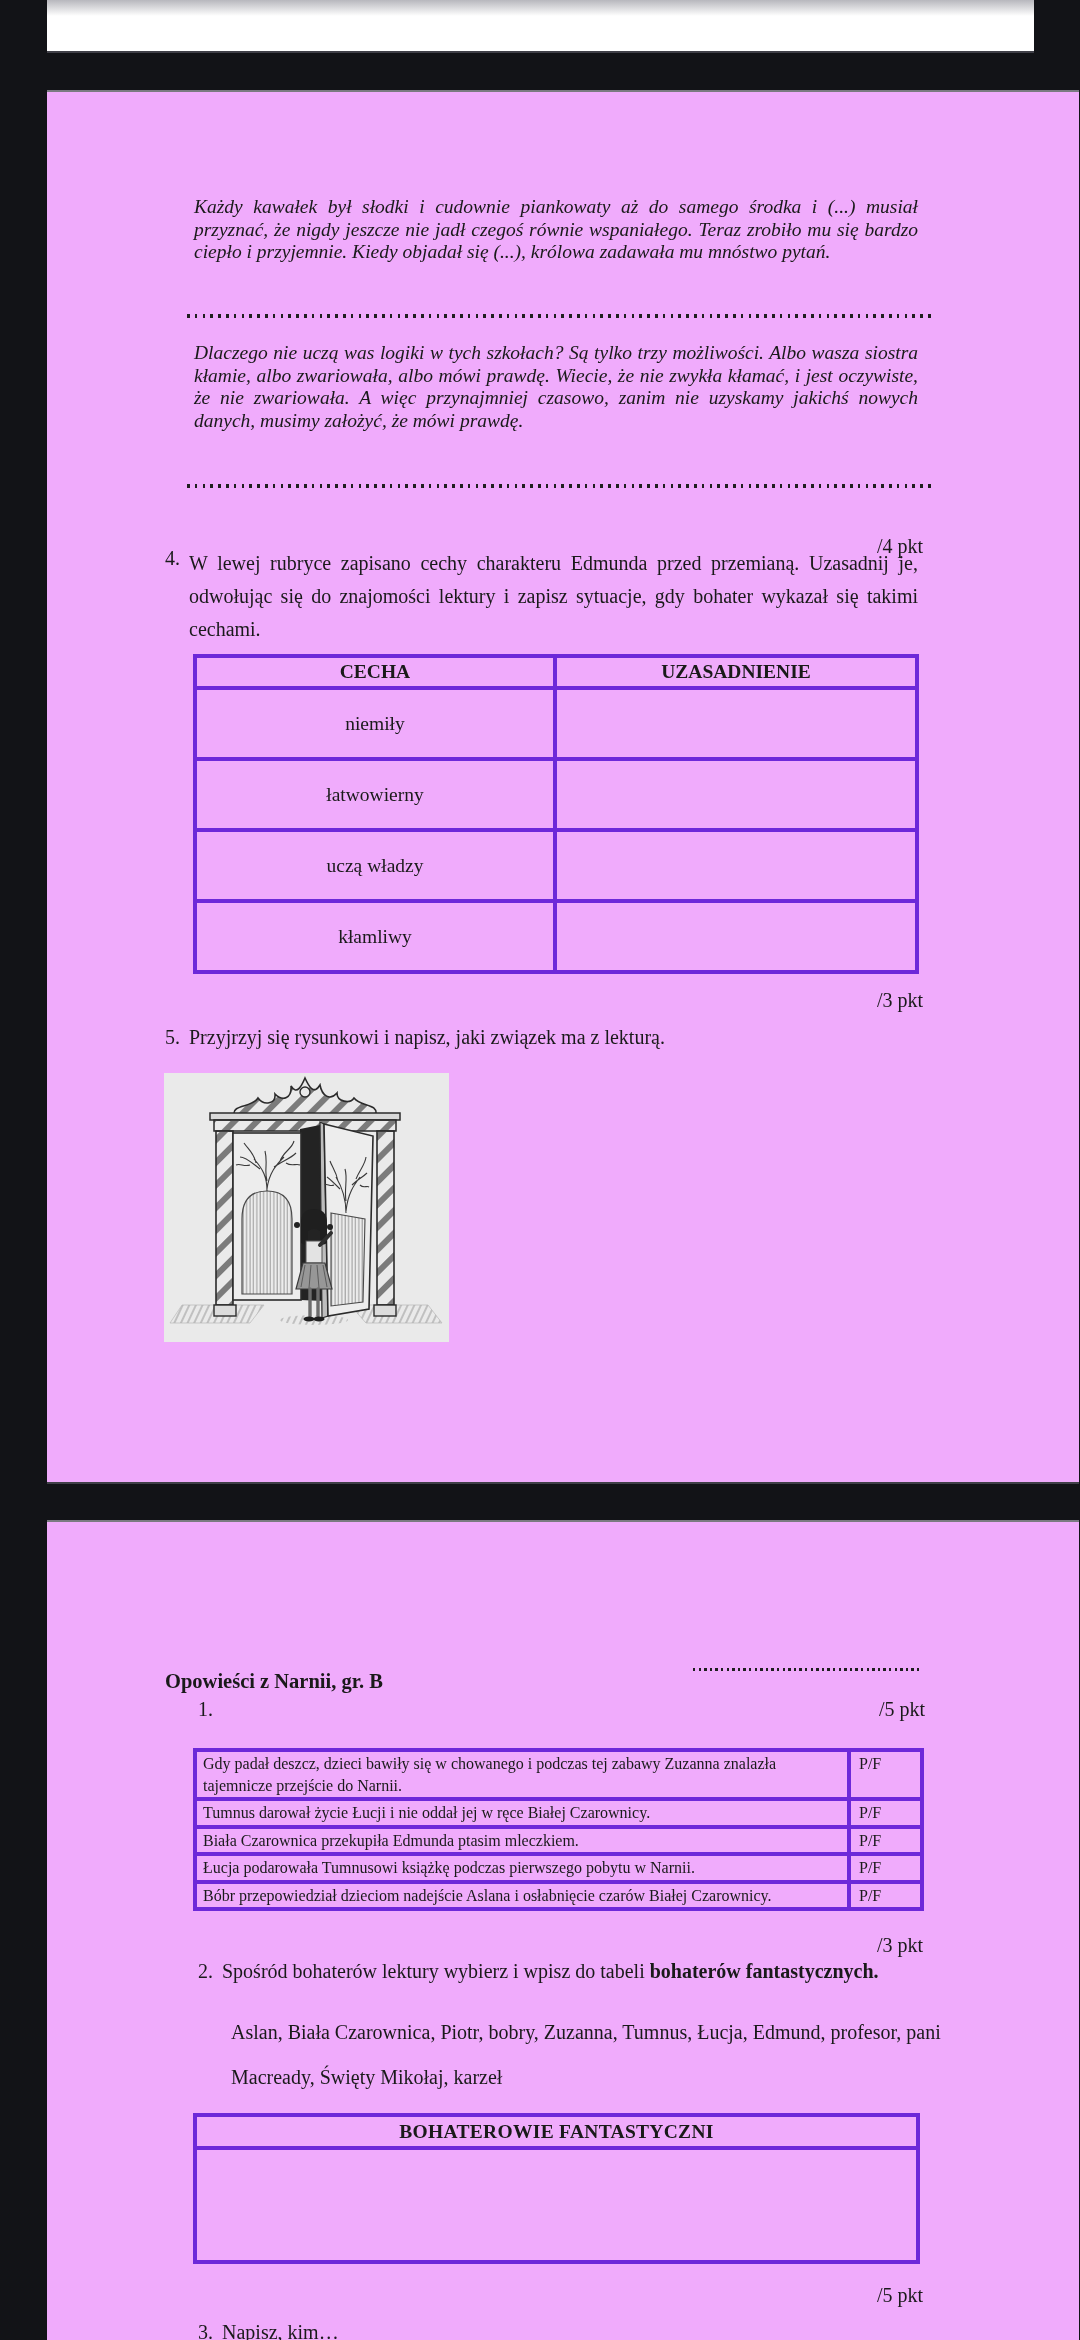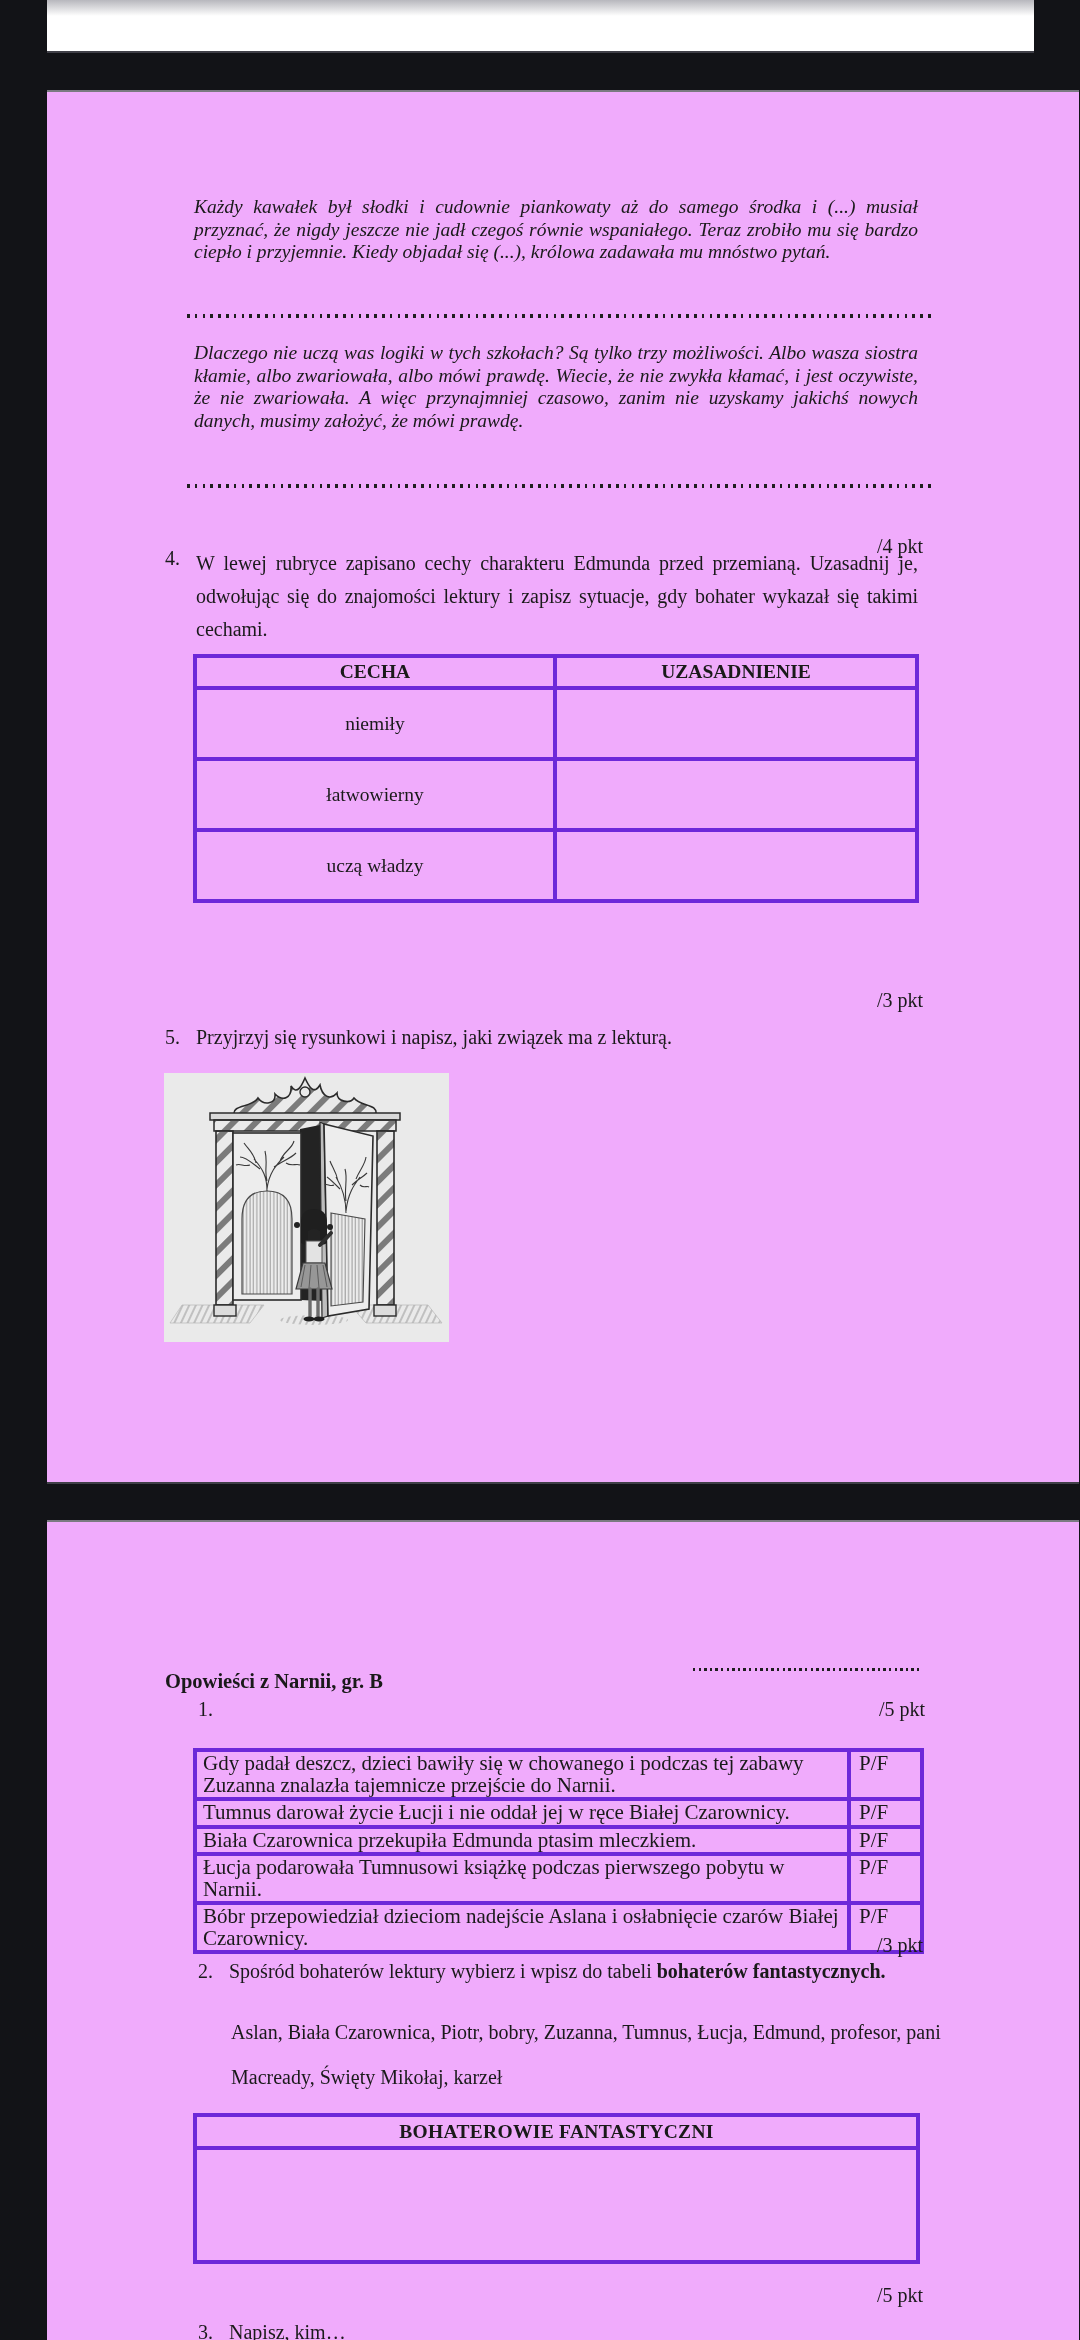--- a/index.html
+++ b/index.html
@@ -28,27 +28,27 @@
     height:4px;
     background-image:repeating-linear-gradient(to right,#1f1f1f 0 2.6px,transparent 2.6px 7.8px);
   }
   .leader-dots{
     height:3.4px;
     background-image:repeating-linear-gradient(to right,#1f1f1f 0 2.4px,transparent 2.4px 5.6px);
   }
   .pts{font-size:20px;text-align:right;}
   .q{font-size:20px;}
   .qnum{position:absolute;left:0;top:0;}
-  .qtext{margin-left:31px;}
+  .qtext{margin-left:24px;}
   .lh-wide{line-height:33px;text-align:justify;}
   table{border-collapse:collapse;table-layout:fixed;}
   td,th{border:4px solid #6d28d9;font-weight:normal;}
   .t4 th{height:26px;font-weight:bold;font-size:19.5px;text-align:center;}
   .t4 td{height:65px;text-align:center;vertical-align:middle;font-size:19.5px;}
-  .t1 td{font-size:21px;line-height:21.5px;padding:1px 6px;vertical-align:top;margin-left:43px;}
+  .t1 td{font-size:16px;line-height:21.5px;padding:1px 6px;vertical-align:top;margin-left:43px;}
   .t1 .pf{text-align:left;padding-left:8px;}
   .t2 th{height:27px;font-weight:bold;font-size:19.5px;text-align:center;letter-spacing:.3px;}
   .t2 td{height:108px;}
   .chars{font-size:20px;line-height:45px;}
   .title{font-weight:bold;font-size:20.5px;margin-top:36px;}
   .illus{background:#e9e9e9;}
 </style>
 </head>
 <body>
 
@@ -84,20 +84,24 @@
     <tr>
       <td>niemiły</td>
       <td></td>
     </tr>
     <tr>
       <td>łatwowierny</td>
       <td></td>
     </tr>
     <tr>
       <td>uczą władzy</td>
+      <td></td>
+    </tr>
+    <tr>
+      <td>kłamliwy</td>
       <td></td>
     </tr>
   </tbody>
     </table>
 
   <div class="abs pts" style="left:146px;top:897px;width:730px;">/3 pkt</div>
 
   <div class="abs q" style="left:118px;top:934px;width:753px;">
     <span class="qnum">5.</span>
     <div class="qtext">Przyjrzyj się rysunkowi i napisz, jaki związek ma z lekturą.</div>

